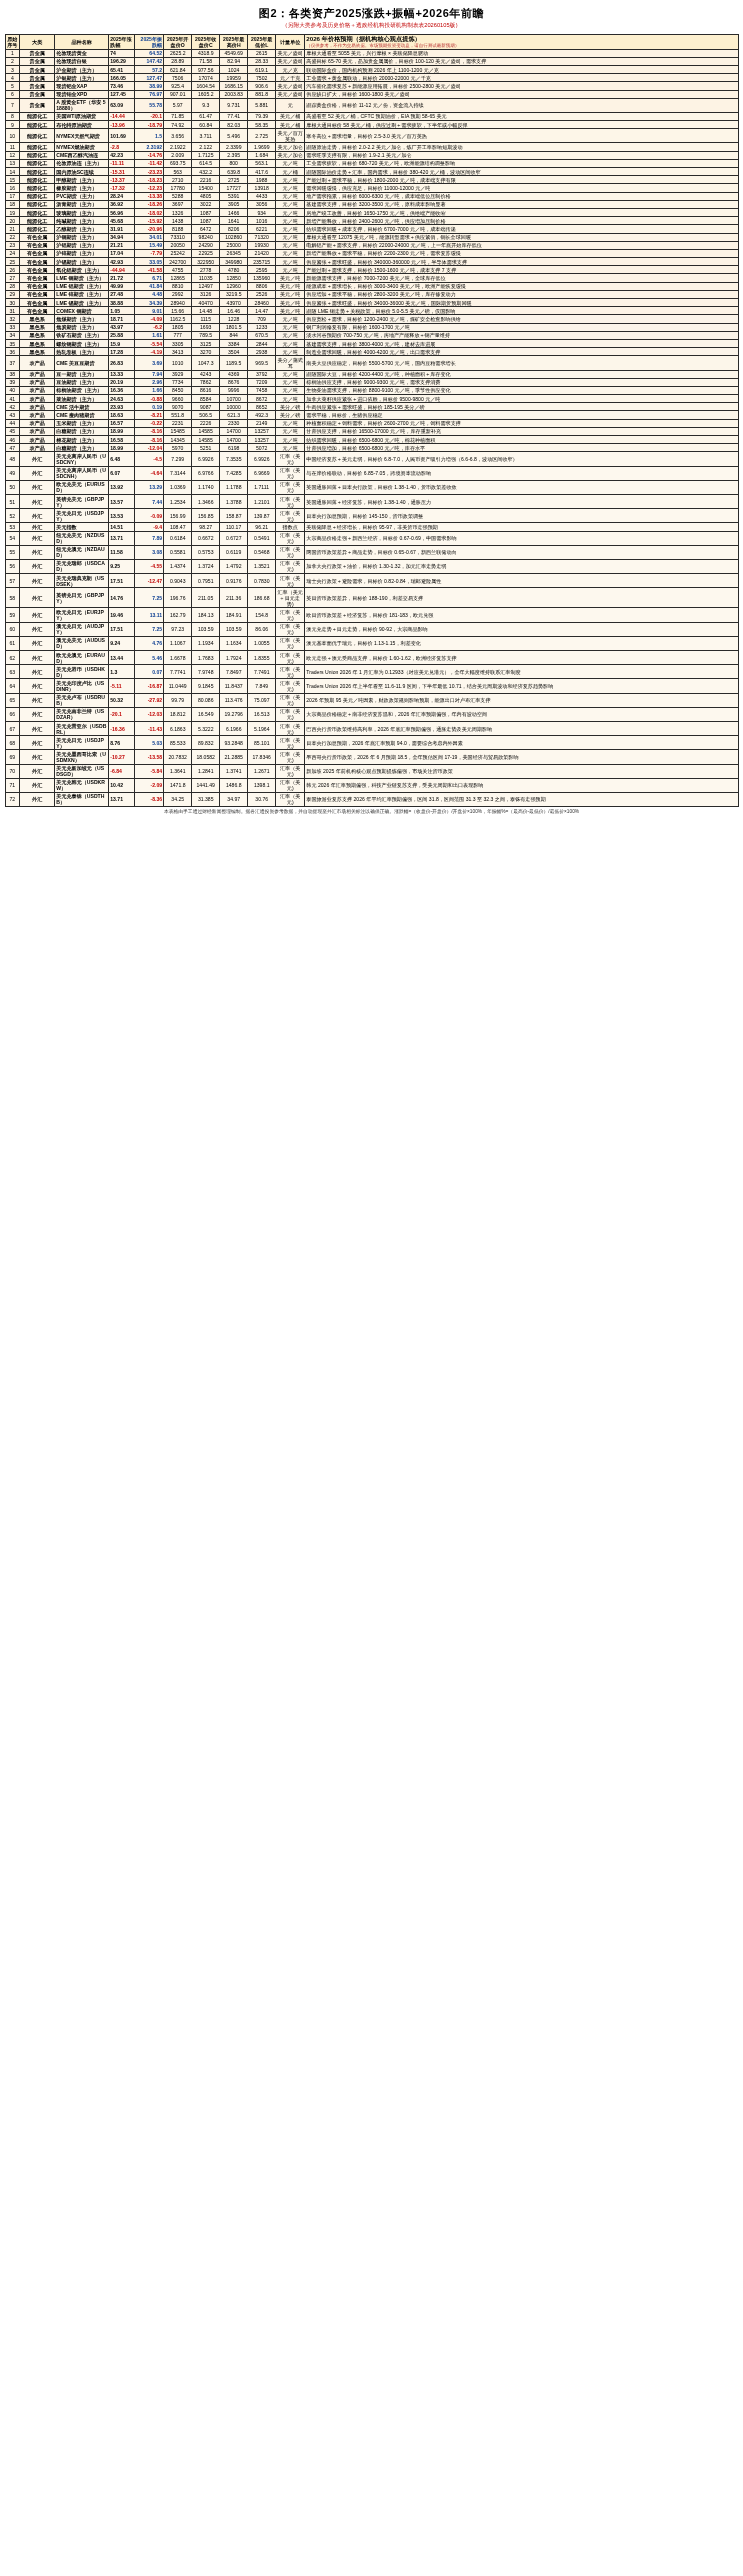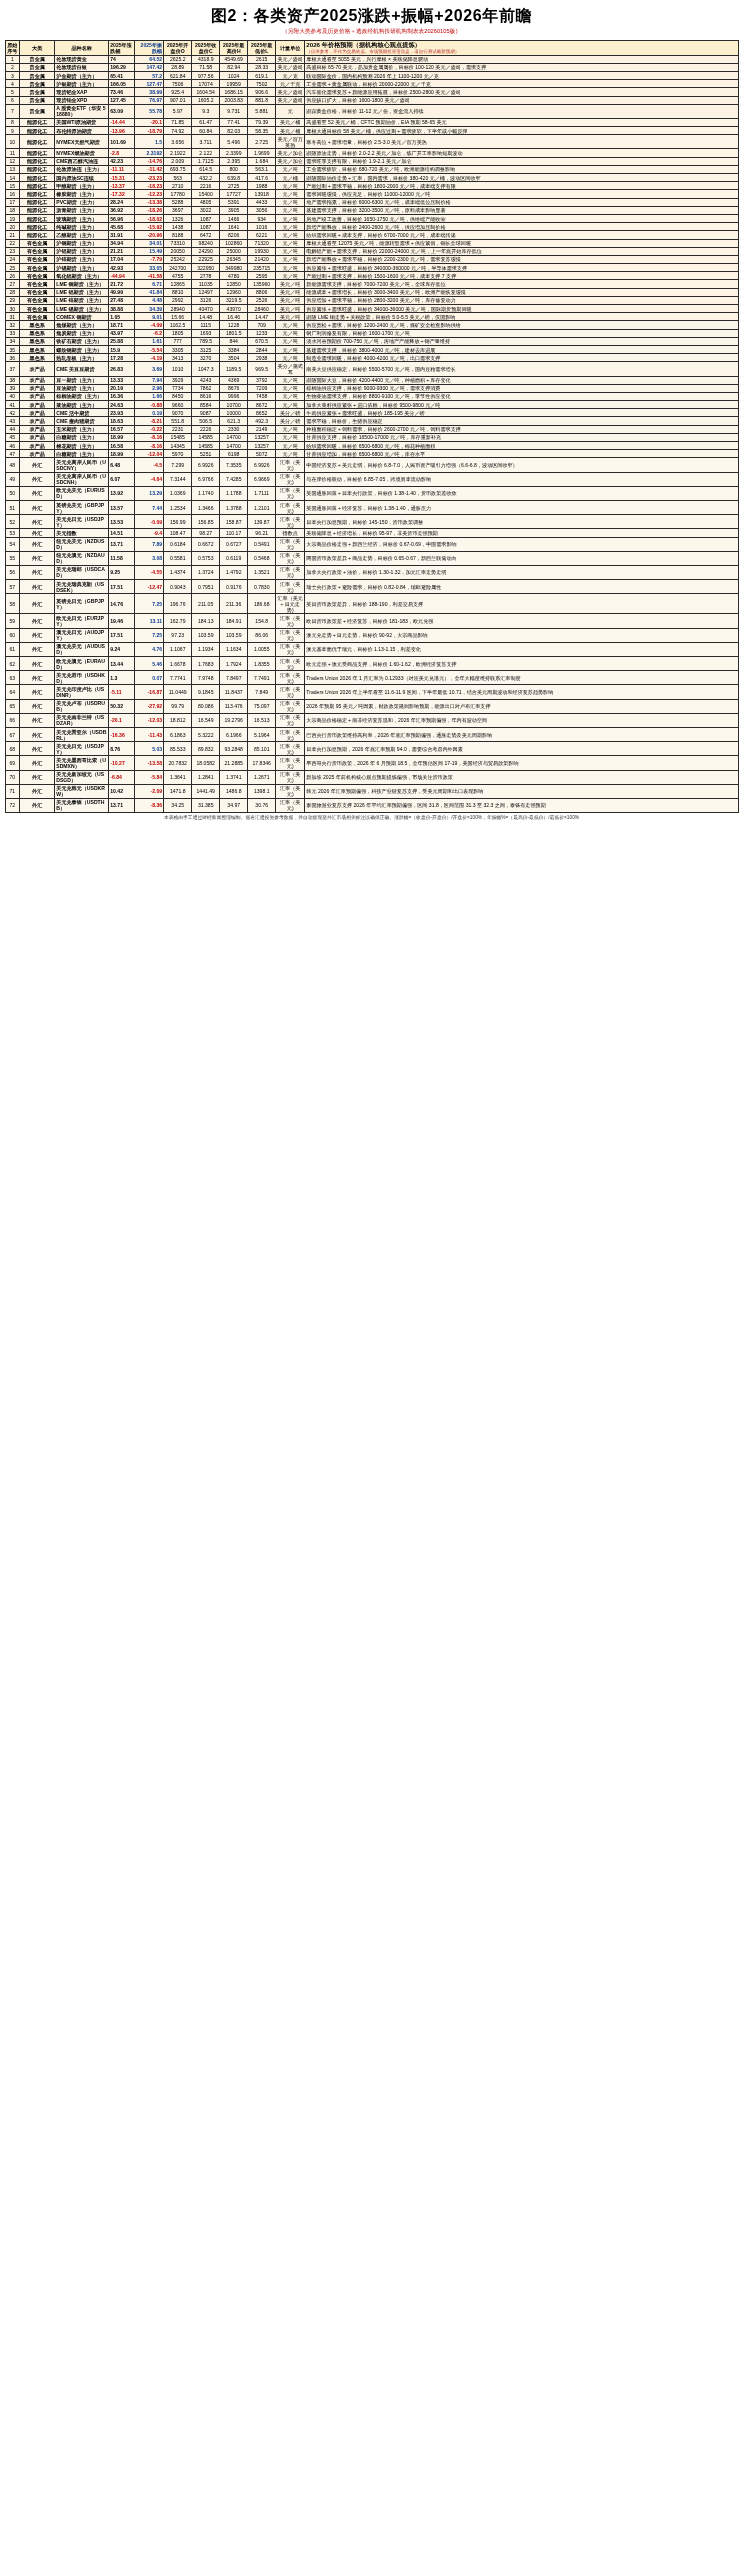--- a/index.html
+++ b/index.html
@@ -11,21 +11,21 @@
   }
   .page {
     width: 743px;
     padding: 3.4px 4.5px 2.3px 4.5px;
   }
   .title-block {
     text-align: center;
     padding: 2.3px 0 3.4px 0;
   }
   .title-main {
-    font-size: 16px;
+    font-size: 11px;
     font-weight: bold;
     letter-spacing: 0.6px;
   }
   .title-sub {
     font-size: 5.7px;
     color: #c00000;
     margin-top: 1.7px;
   }
   table.grid {
     border-collapse: collapse;

